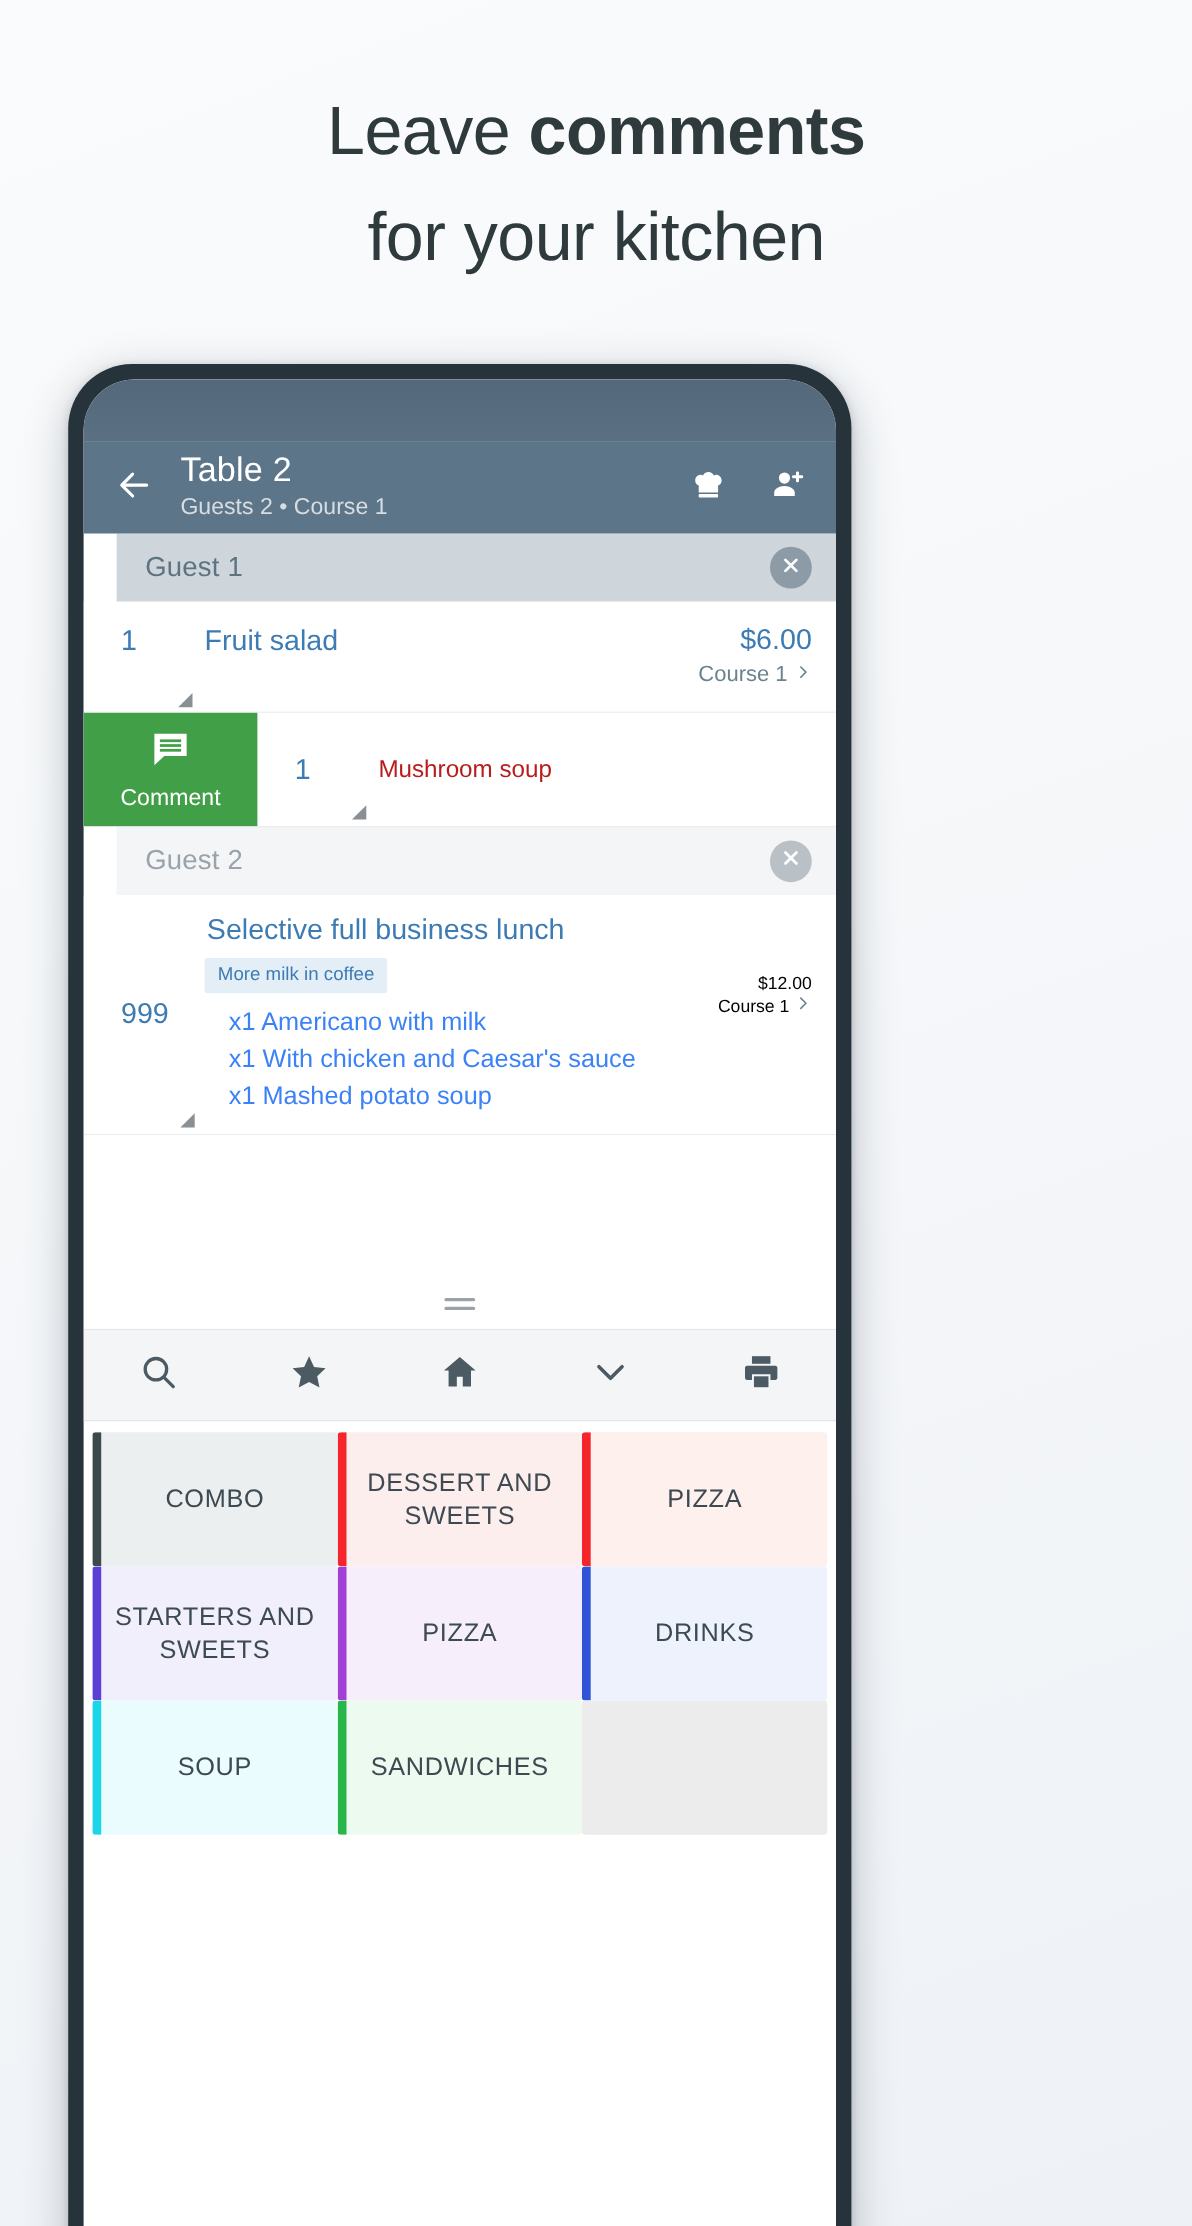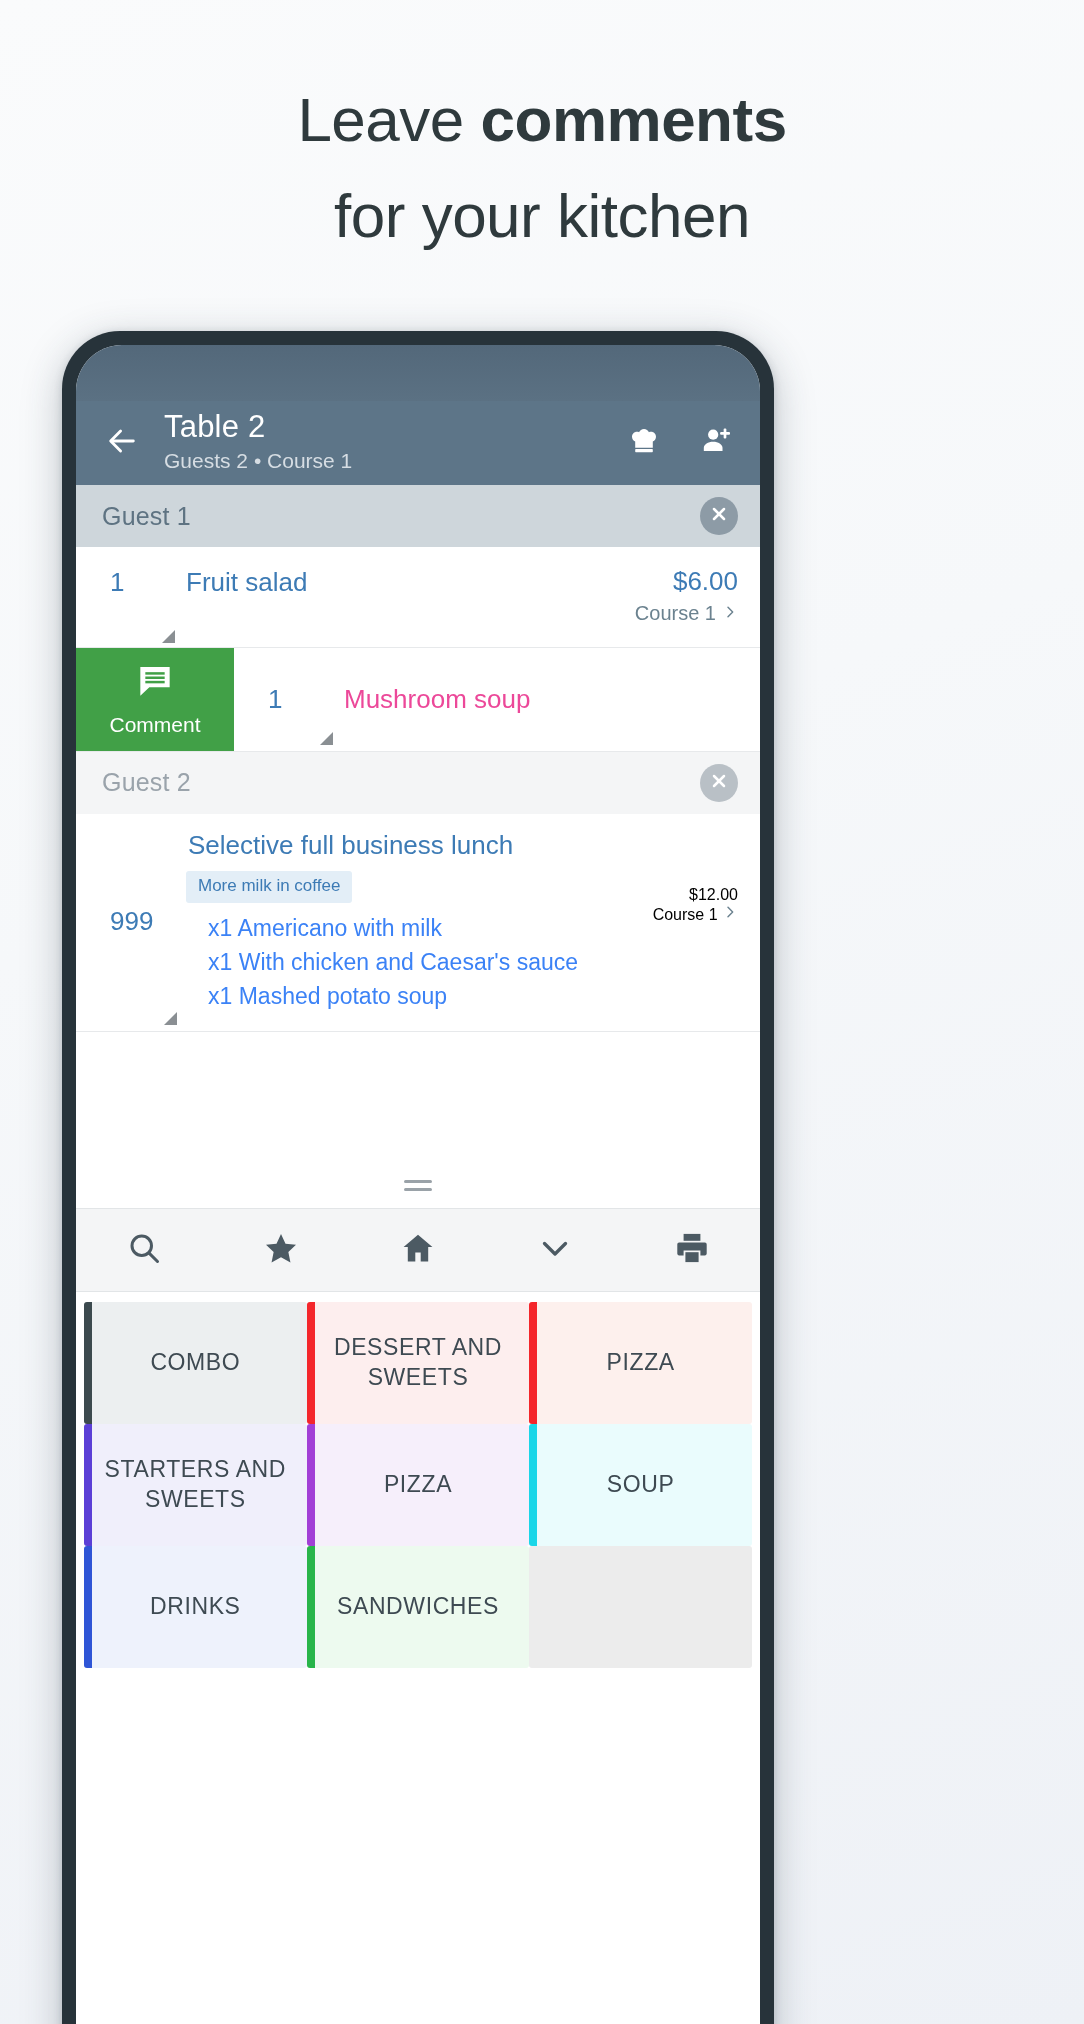--- a/index.html
+++ b/index.html
@@ -96,20 +96,21 @@
     display: flex; align-items: center; justify-content: center;
   }
 
   
   .guest-head {
     display: flex;
     align-items: center;
     justify-content: space-between;
     padding: 0 22px 0 26px;
     height: 62px;
+    margin-left: 30px;
   }
   .guest-head.g1 { background: #ced6db; }
   .guest-head.g2 { background: #f4f5f6; }
   .guest-head .gname {
     font-size: 25px;
     color: #5e7382;
     letter-spacing: 0.2px;
   }
   .guest-head.g2 .gname { color: #9aa3ab; }
   .close-btn {
@@ -201,21 +202,21 @@
     align-items: center;
     padding: 18px 22px 18px 26px;
   }
   .swipe-row .qty {
     width: 84px; flex: 0 0 auto;
     font-size: 26px; color: #3d7bb5;
     padding-left: 8px;
   }
   .swipe-row .oname {
     flex: 1 1 auto;
-    font-size: 26px; color: #ec4899;
+    font-size: 22px; color: #b91c1c;
   }
 
   
   .combo-row {
     position: relative;
     background: #ffffff;
     border-bottom: 1px solid #e7e9eb;
     display: flex;
     padding: 16px 22px 18px 26px;
   }
@@ -513,28 +514,28 @@
           <span>PIZZA</span>
         </div>
       <div class="cat-tile" id="c3" style="background: rgb(240, 239, 251);">
           <span class="bar" style="background: rgb(91, 63, 214);"></span>
           <span>STARTERS AND SWEETS</span>
         </div>
       <div class="cat-tile" id="c4" style="background: rgb(246, 239, 251);">
           <span class="bar" style="background: rgb(162, 63, 214);"></span>
           <span>PIZZA</span>
         </div>
+      <div class="cat-tile" id="c6" style="background: rgb(238, 242, 252);">
+          <span class="bar" style="background: rgb(47, 85, 214);"></span>
+          <span>DRINKS</span>
+        </div>
       <div class="cat-tile" id="c5" style="background: rgb(234, 252, 253);">
           <span class="bar" style="background: rgb(26, 214, 232);"></span>
           <span>SOUP</span>
         </div>
-      <div class="cat-tile" id="c6" style="background: rgb(238, 242, 252);">
-          <span class="bar" style="background: rgb(47, 85, 214);"></span>
-          <span>DRINKS</span>
-        </div>
       <div class="cat-tile" id="c7" style="background: rgb(237, 250, 239); text-align: center;">
           <span class="bar" style="background: rgb(40, 181, 74);"></span>
           <span>SANDWICHES</span>
         </div>
       <div class="cat-tile empty" id="c8" style="background: rgb(236, 236, 236);">
           <span></span>
         </div>
     </div>
 
   </div>

